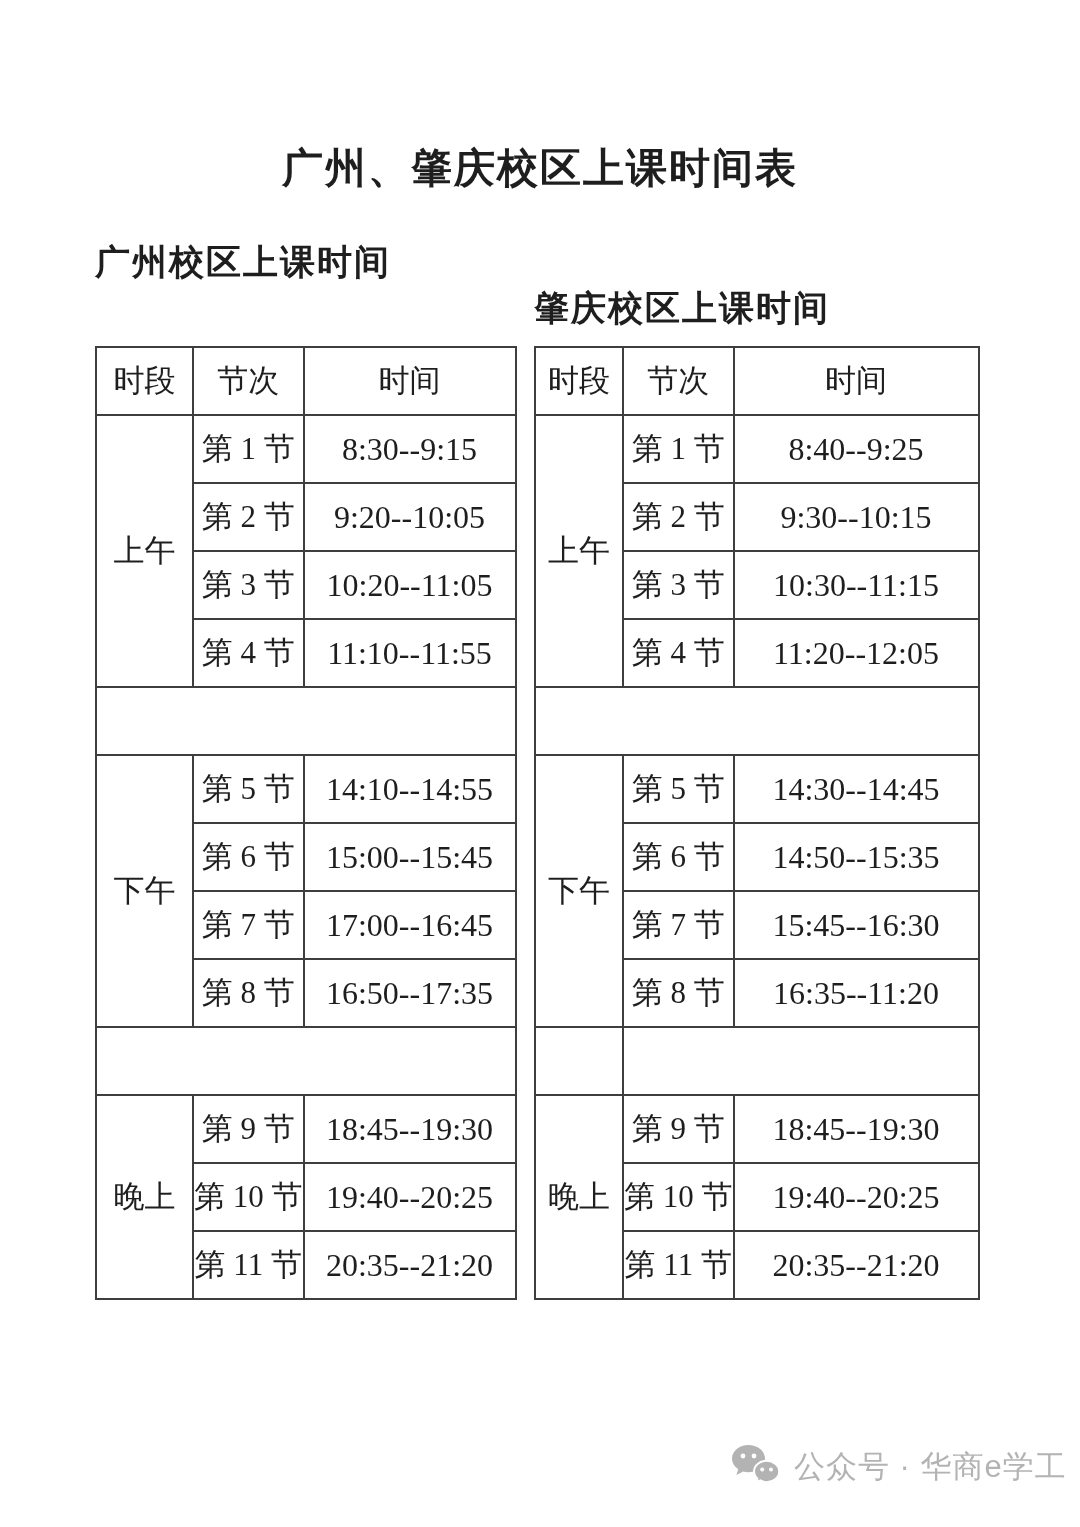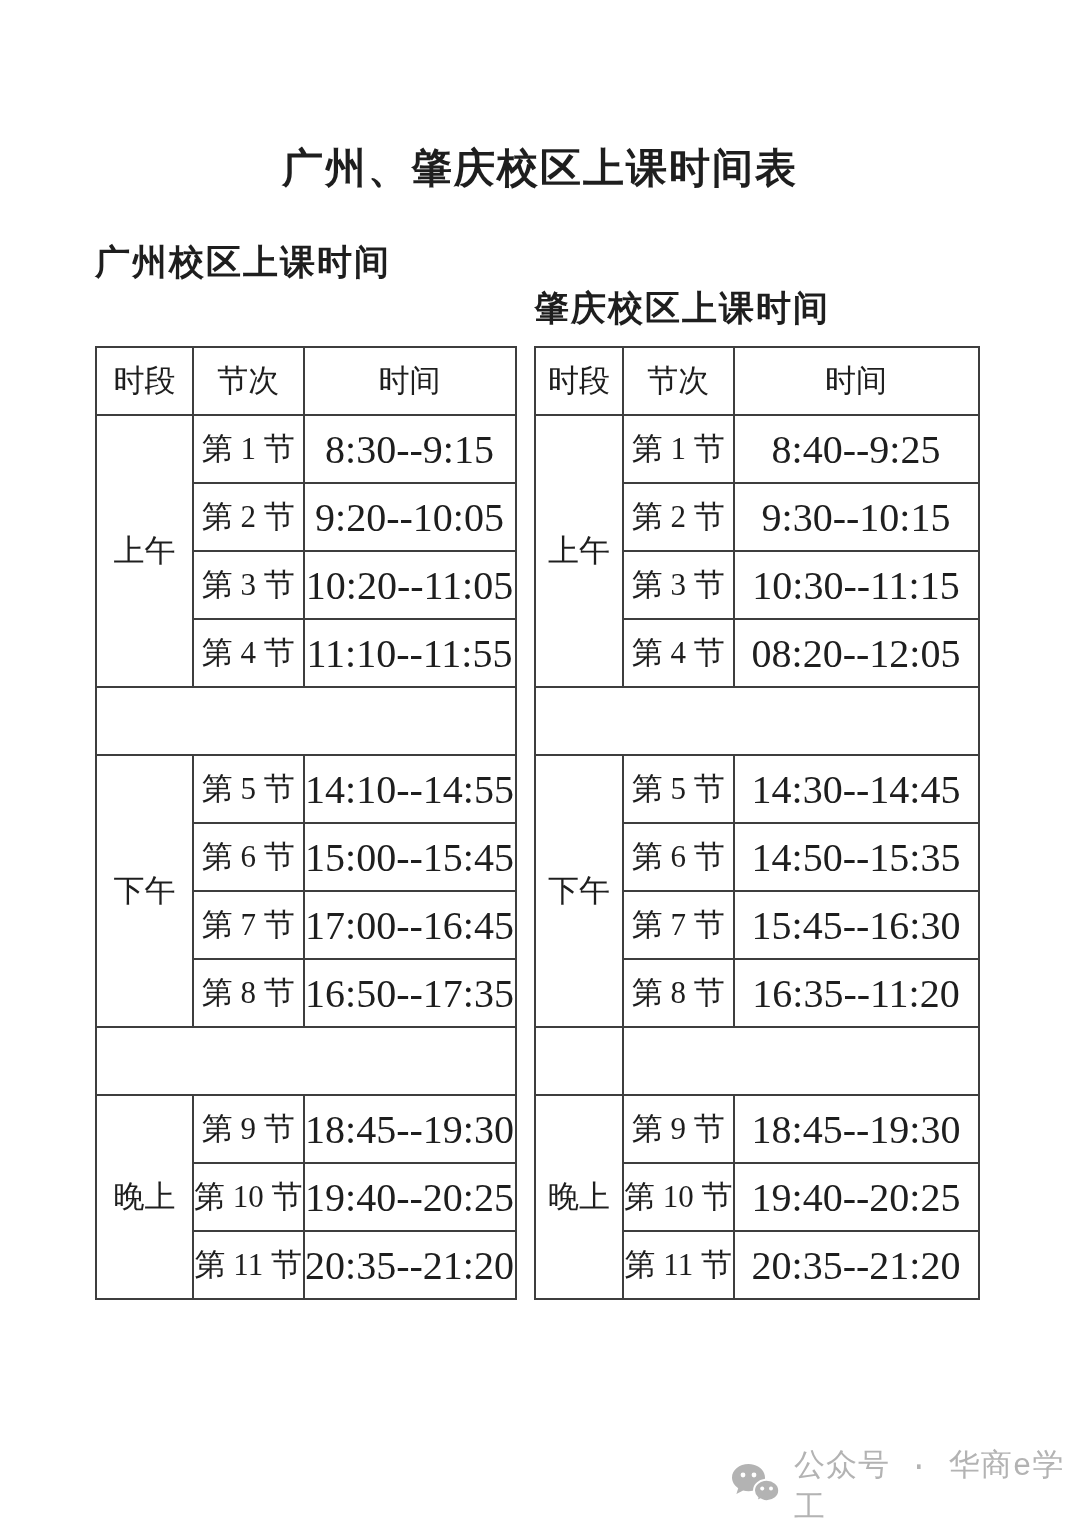--- a/index.html
+++ b/index.html
@@ -42,30 +42,30 @@
   .schedule tr { height: 68px; }
   .schedule td {
     border: 2px solid #3e3e3e;
     text-align: center;
     vertical-align: middle;
     font-size: 31px;
     padding: 0;
     overflow: hidden;
     white-space: nowrap;
   }
-  .schedule td.time { font-size: 40px; }
+  .schedule td.time { font-size: 32px; }
 
   .footer {
     position: absolute;
     top: 1444px; left: 731px;
     display: flex;
     align-items: center;
     gap: 13px;
     color: #b3b3b3;
-    font-family: Liberation Mono, monospace;
+    font-family: Liberation Sans, sans-serif;
     font-size: 31px;
     letter-spacing: 1px;
   }
   .footer .wx-icon { flex: 0 0 auto; display: block; }
 </style>
 </head>
 <body>
 
 <h1 class="doc-title">广州、肇庆校区上课时间表</h1>
 
@@ -160,21 +160,21 @@
     <tr>
       <td>第 2 节</td>
       <td class="time">9:30--10:15</td>
     </tr>
     <tr>
       <td>第 3 节</td>
       <td class="time">10:30--11:15</td>
     </tr>
     <tr>
       <td>第 4 节</td>
-      <td class="time">08:20--12:05</td>
+      <td class="time">11:20--12:05</td>
     </tr>
     <tr>
       <td colspan="3"></td>
     </tr>
     <tr>
       <td rowspan="4">下午</td>
       <td>第 5 节</td>
       <td class="time">14:30--14:45</td>
     </tr>
     <tr>

